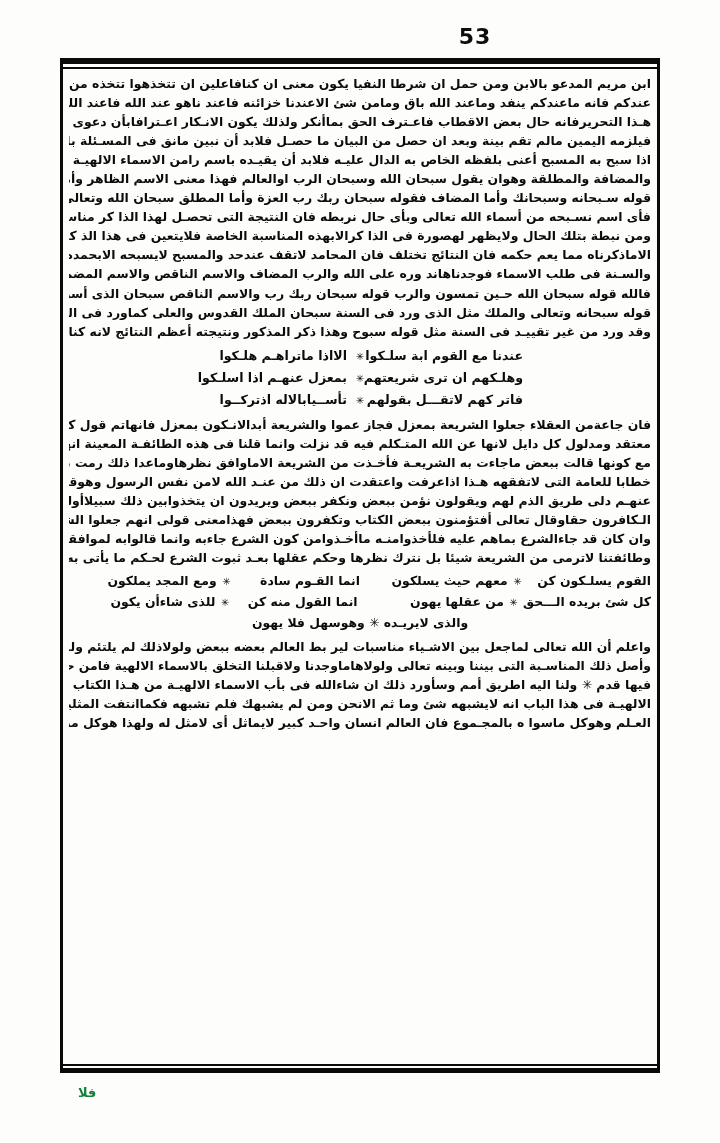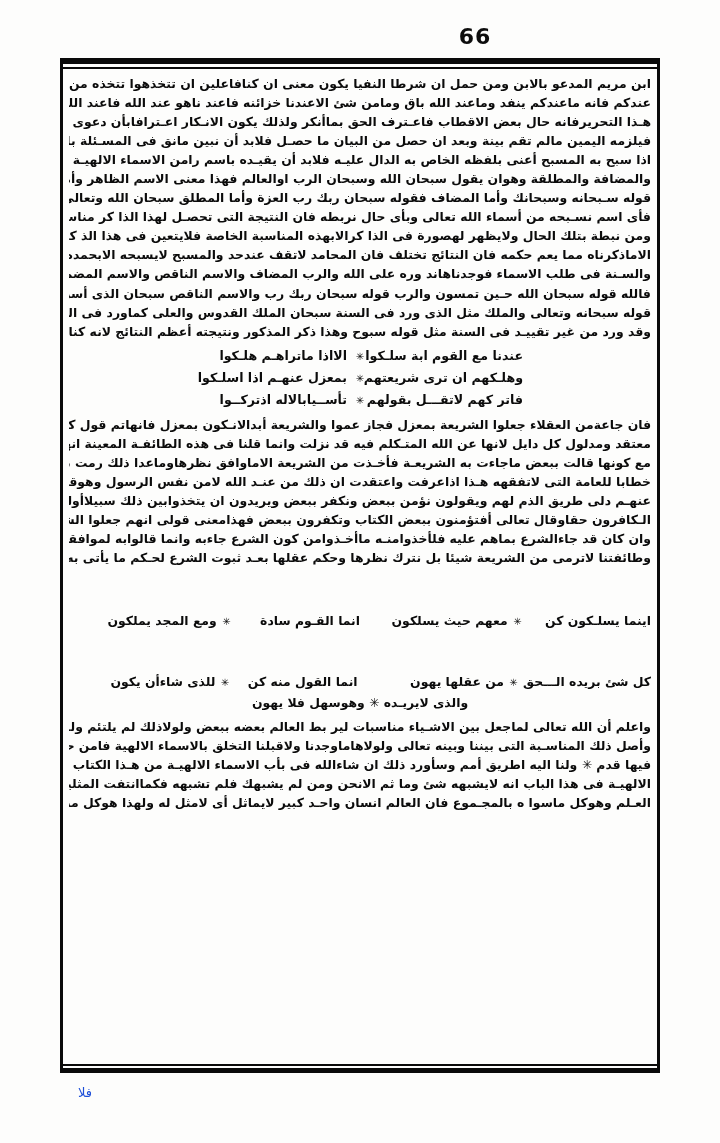--- a/index.html
+++ b/index.html
@@ -132,40 +132,40 @@
     font-size: 10px;
     line-height: 21px;
     color: #0b0b0b;
   }
   .vline.solo {
     justify-content: center;
   }
 
   
   .verse-b .vline { font-size: 12.4px; line-height: 20px; }
-  .verse-b .hemi { width: 168px; margin-top: 40px; }
+  .verse-b .hemi { width: 168px; }
   .verse-b .hemi.wide { width: 200px; }
 
   
   .catchword {
     position: absolute;
     top: 1086px;
     left: 78px;
     font-size: 13px;
-    font-weight: 400;
-    color: #1d4ed8;
+    font-weight: 700;
+    color: #15803d;
     line-height: 1;
   }
 </style>
 </head>
 <body>
 
 <div id="page">
 
-  <div class="folio">66</div>
+  <div class="folio">53</div>
 
   <div class="frame">
     <div class="rule-top-thick"></div>
     <div class="rule-top-thin"></div>
     <div class="rule-bottom-thick"></div>
     <div class="rule-bottom-thin"></div>
 
     <div class="body">
 
       <div class="para">
@@ -214,21 +214,21 @@
         <span class="tline">خطابا للعامة التى لاتفقهه هـذا اذاعرفت واعتقدت ان ذلك من عنـد الله لامن نفس الرسول وهوقوله تعالى الذى قال</span>
         <span class="tline">عنهـم دلى طريق الذم لهم ويقولون نؤمن ببعض ونكفر ببعض ويريدون ان يتخذوابين ذلك سبيلاأولئك هم</span>
         <span class="tline">الـكافرون حقاوقال تعالى أفتؤمنون ببعض الكتاب وتكفرون ببعض فهذامعنى قولى انهم جعلوا الشرع بمعزل</span>
         <span class="tline">وان كان قد جاءالشرع بماهم عليه فلأخذوامنـه ماأخـذوامن كون الشرع جاءبه وانما قالوابه لموافقـة احتجاجا</span>
         <span class="tline">وطائفتنا لاترمى من الشريعة شيئا بل نترك نظرها وحكم عقلها بعـد ثبوت الشرع لحـكم ما يأتى به الشرع اليه ونقضى</span>
       </div>
 
       <div class="verse verse-b">
 
         <div class="vline">
-          <span class="hemi">اينما يسلـكون كن</span>
+          <span class="hemi">القوم يسلـكون كن</span>
           <span class="sep">✳</span>
           <span class="hemi wide">معهم حيث يسلكون</span>
           <span class="hemi">انما القـوم سادة</span>
           <span class="sep">✳</span>
           <span class="hemi wide">ومع المجد يملكون</span>
         </div>
 
         <div class="vline">
           <span class="hemi">كل شئ بريده الـــحق</span>
           <span class="sep">✳</span>

